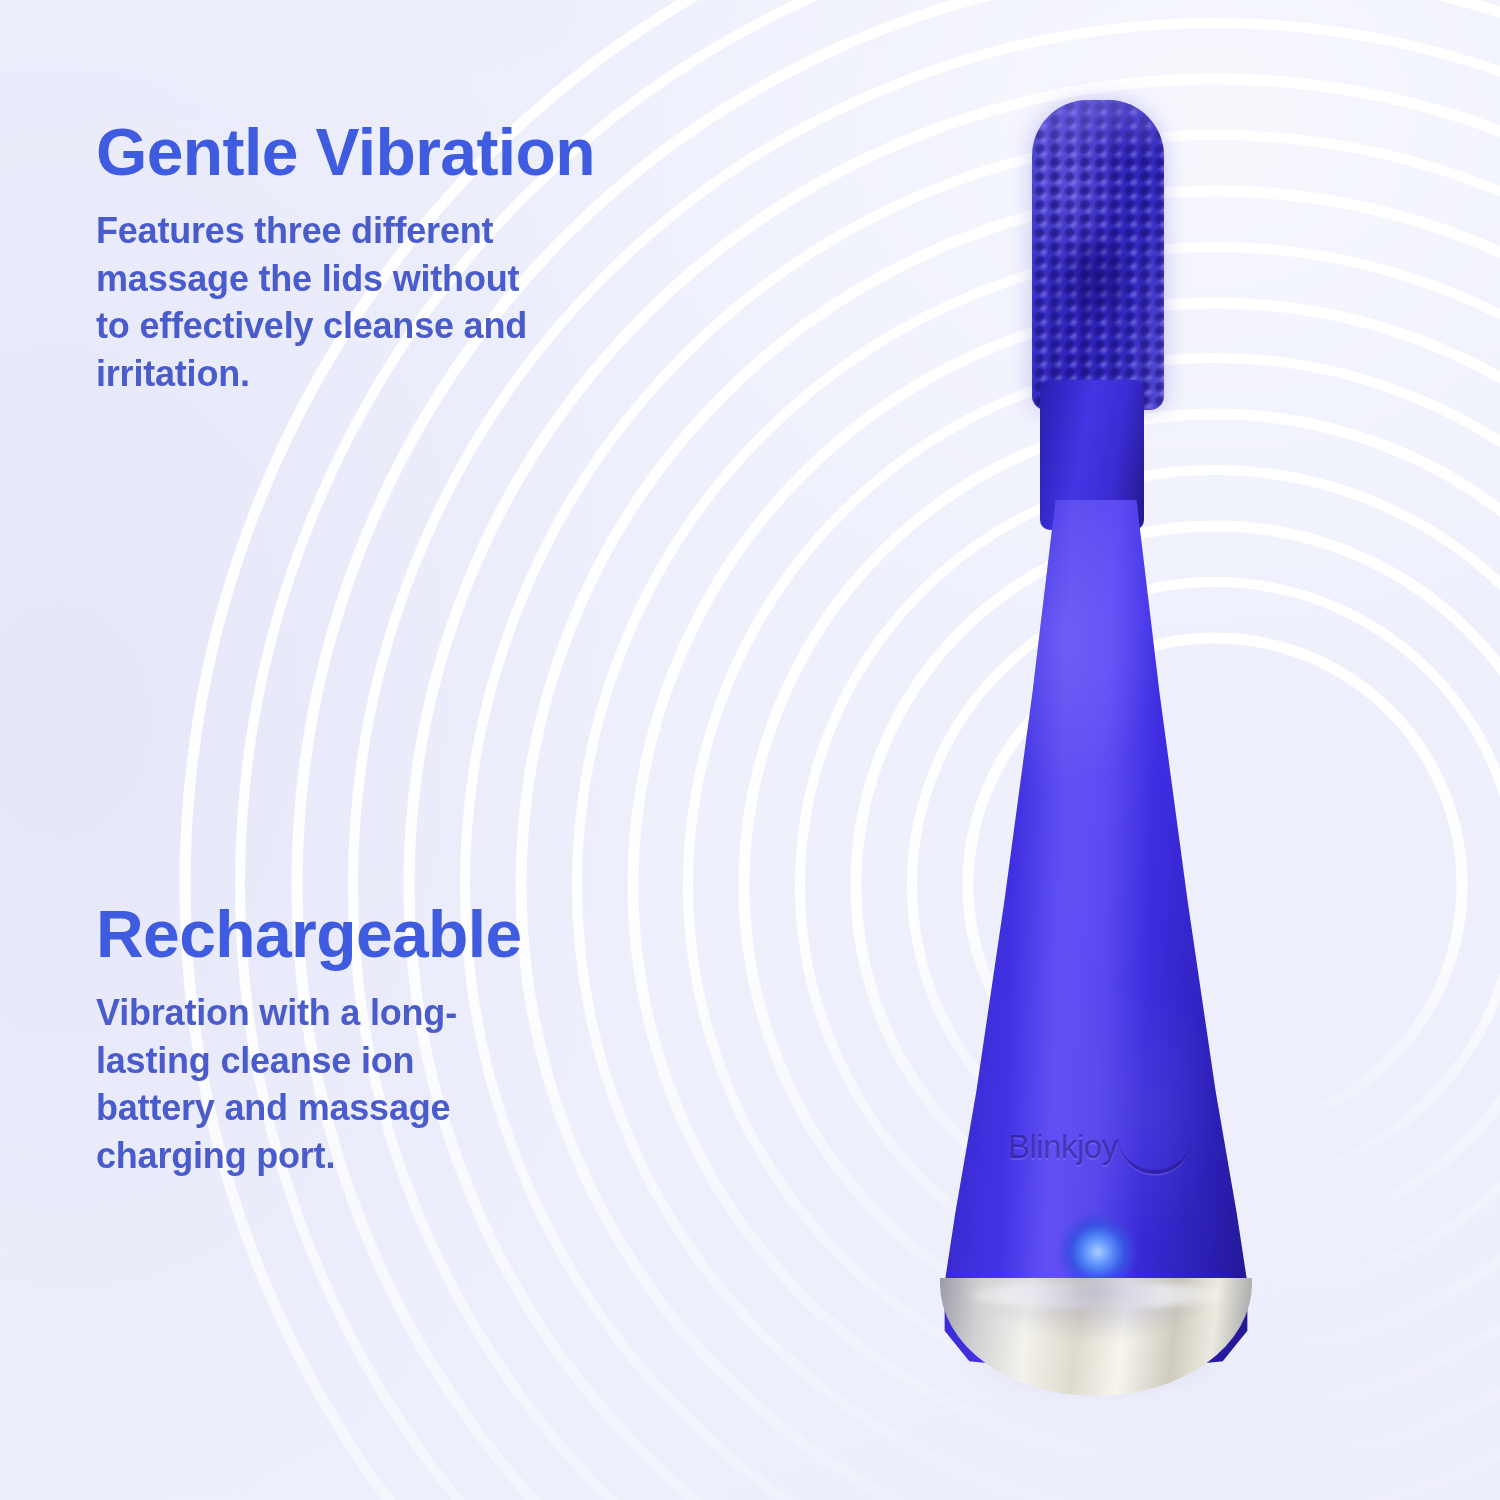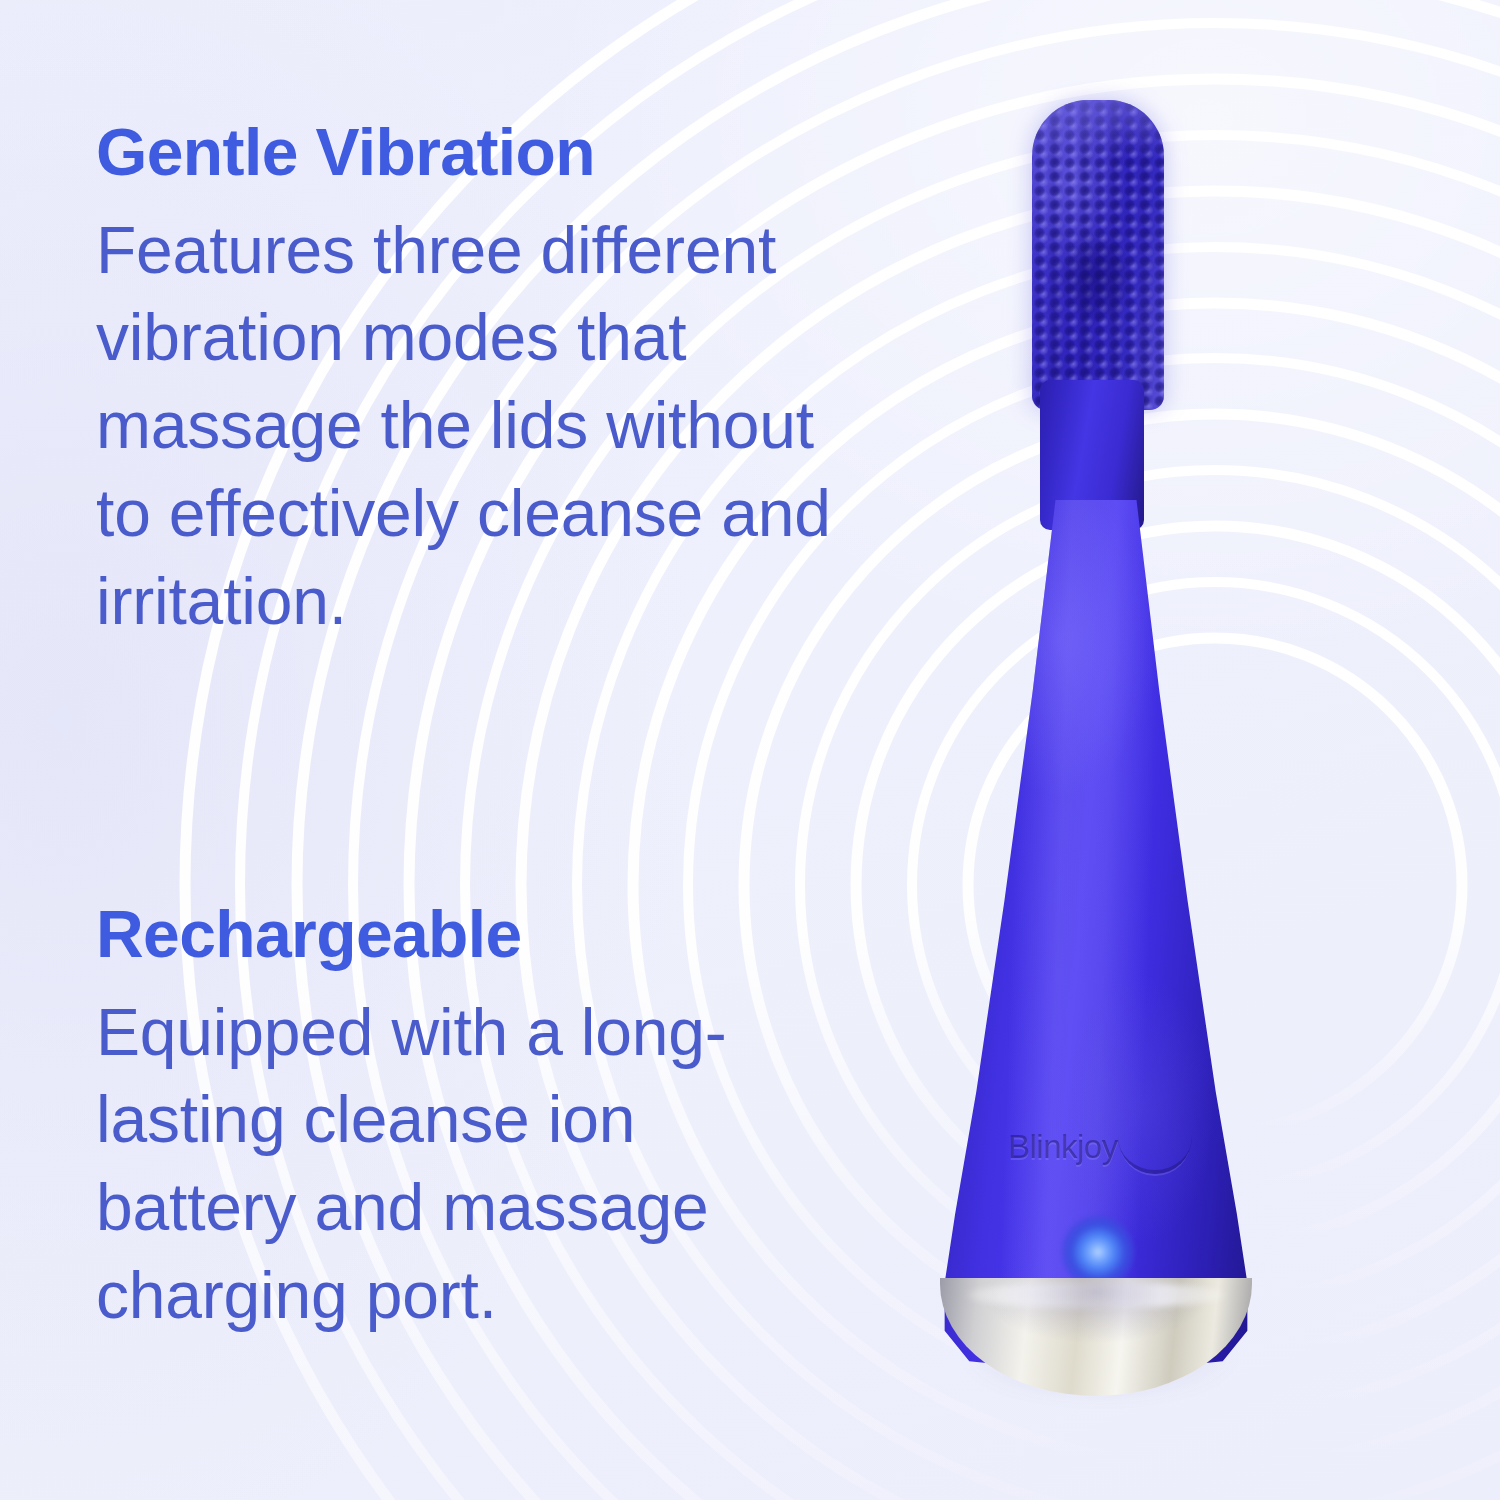--- a/index.html
+++ b/index.html
@@ -48,22 +48,22 @@
   .headline {
     font-size: 66px;
     font-weight: 700;
     line-height: 1.04;
     letter-spacing: -0.6px;
     color: #3f5be0;
     margin: 0 0 20px 0;
     white-space: nowrap;
   }
   .bodytext {
-    font-size: 66px;
-    font-weight: 400;
+    font-size: 36px;
+    font-weight: 700;
     line-height: 1.33;
     letter-spacing: -0.2px;
     color: #4a5bcc;
     margin: 0;
   }
   .bodytext .ln { display: block; white-space: nowrap; }
 
   
   .product {
     position: absolute;
@@ -323,31 +323,30 @@
       <circle cx="1215" cy="885" r="247" stroke-width="11"></circle>
     </g>
   </svg>
 
   <div class="copy">
 
     <div class="block-gentle">
       <h2 class="headline">Gentle Vibration</h2>
       <p class="bodytext">
         <span class="ln">Features three different</span>
-        <span class="ln">vibration modes that</span>
         <span class="ln">massage the lids without</span>
         <span class="ln">to effectively cleanse and</span>
         <span class="ln">irritation.</span>
       </p>
     </div>
 
     <div class="block-recharge">
       <h2 class="headline">Rechargeable</h2>
       <p class="bodytext">
-        <span class="ln">Equipped with a long-</span>
+        <span class="ln">Vibration with a long-</span>
         <span class="ln">lasting cleanse ion</span>
         <span class="ln">battery and massage</span>
         <span class="ln">charging port.</span>
       </p>
     </div>
 
   </div>
 
   <div class="product">
 

